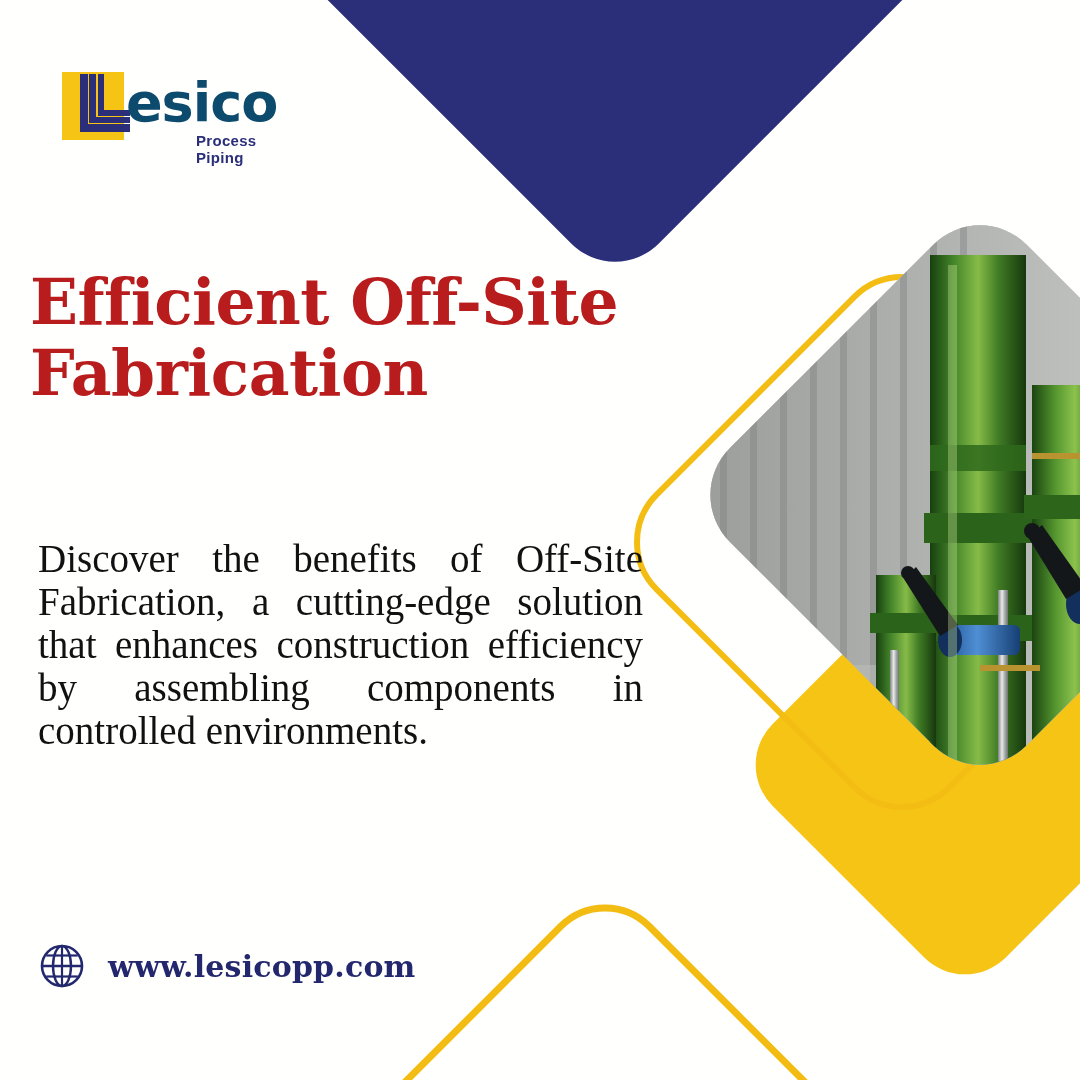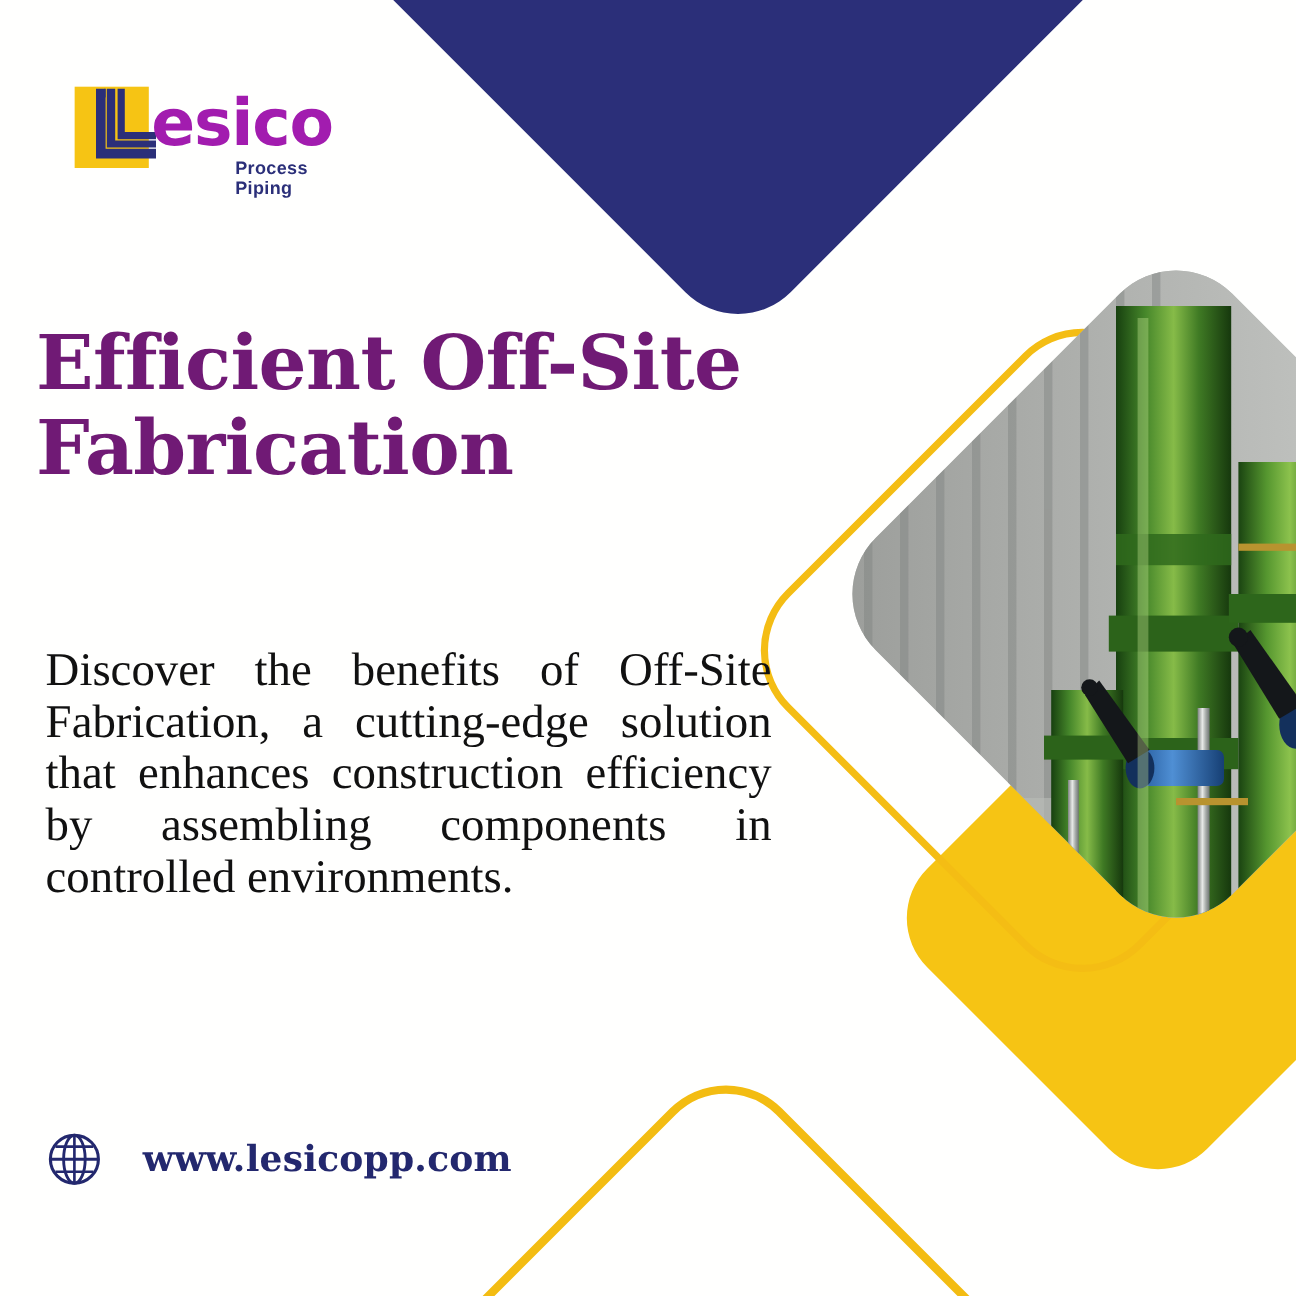--- a/index.html
+++ b/index.html
@@ -70,51 +70,51 @@
   .photo-art{position:absolute;inset:0;width:600px;height:600px;background:#b9bbb8;}
 
   
   .logo{
     position:absolute;left:62px;top:66px;width:230px;height:96px;
   }
   .logo-mark{position:absolute;left:0;top:6px;width:70px;height:74px;}
   .logo-word{
     position:absolute;left:64px;top:8px;
     font-family:"DejaVu Sans", sans-serif;
-    font-weight:bold;font-size:54px;color:#a21caf;
+    font-weight:bold;font-size:54px;color:#0c4a6e;
     letter-spacing:-1px;line-height:58px;
   }
   .logo-sub{
     position:absolute;left:134px;top:66px;
     font-family:Liberation Sans, sans-serif;
     font-weight:bold;font-size:15px;color:#2b2f79;
     letter-spacing:.3px;
   }
 
   
   .headline{
     position:absolute;left:30px;top:243px;width:640px;
     font-family:"DejaVu Serif", serif;
     font-weight:bold;
     font-size:63px;line-height:1.12;
-    color:#701a75;
+    color:#b91c1c;
     letter-spacing:-0.5px;
     margin-top:24px;
   }
   .body-copy{
     position:absolute;left:38px;top:498px;width:605px;
     font-family:"Liberation Serif", serif;
     font-size:39px;line-height:43px;
     color:#111111;
     text-align:justify;
     text-justify:inter-word;
   }
 
   
-  .footer{position:absolute;left:38px;top:938px;height:56px;display:flex;align-items:center;gap:33px;}
+  .footer{position:absolute;left:38px;top:938px;height:56px;display:flex;align-items:center;gap:22px;}
   .globe{width:48px;height:48px;display:block;}
   .site-url{
     font-family:"DejaVu Serif", serif;
     font-weight:bold;font-size:30px;color:#23286e;letter-spacing:.2px;
   }
 </style>
 </head>
 <body>
 
 <div class="canvas">

